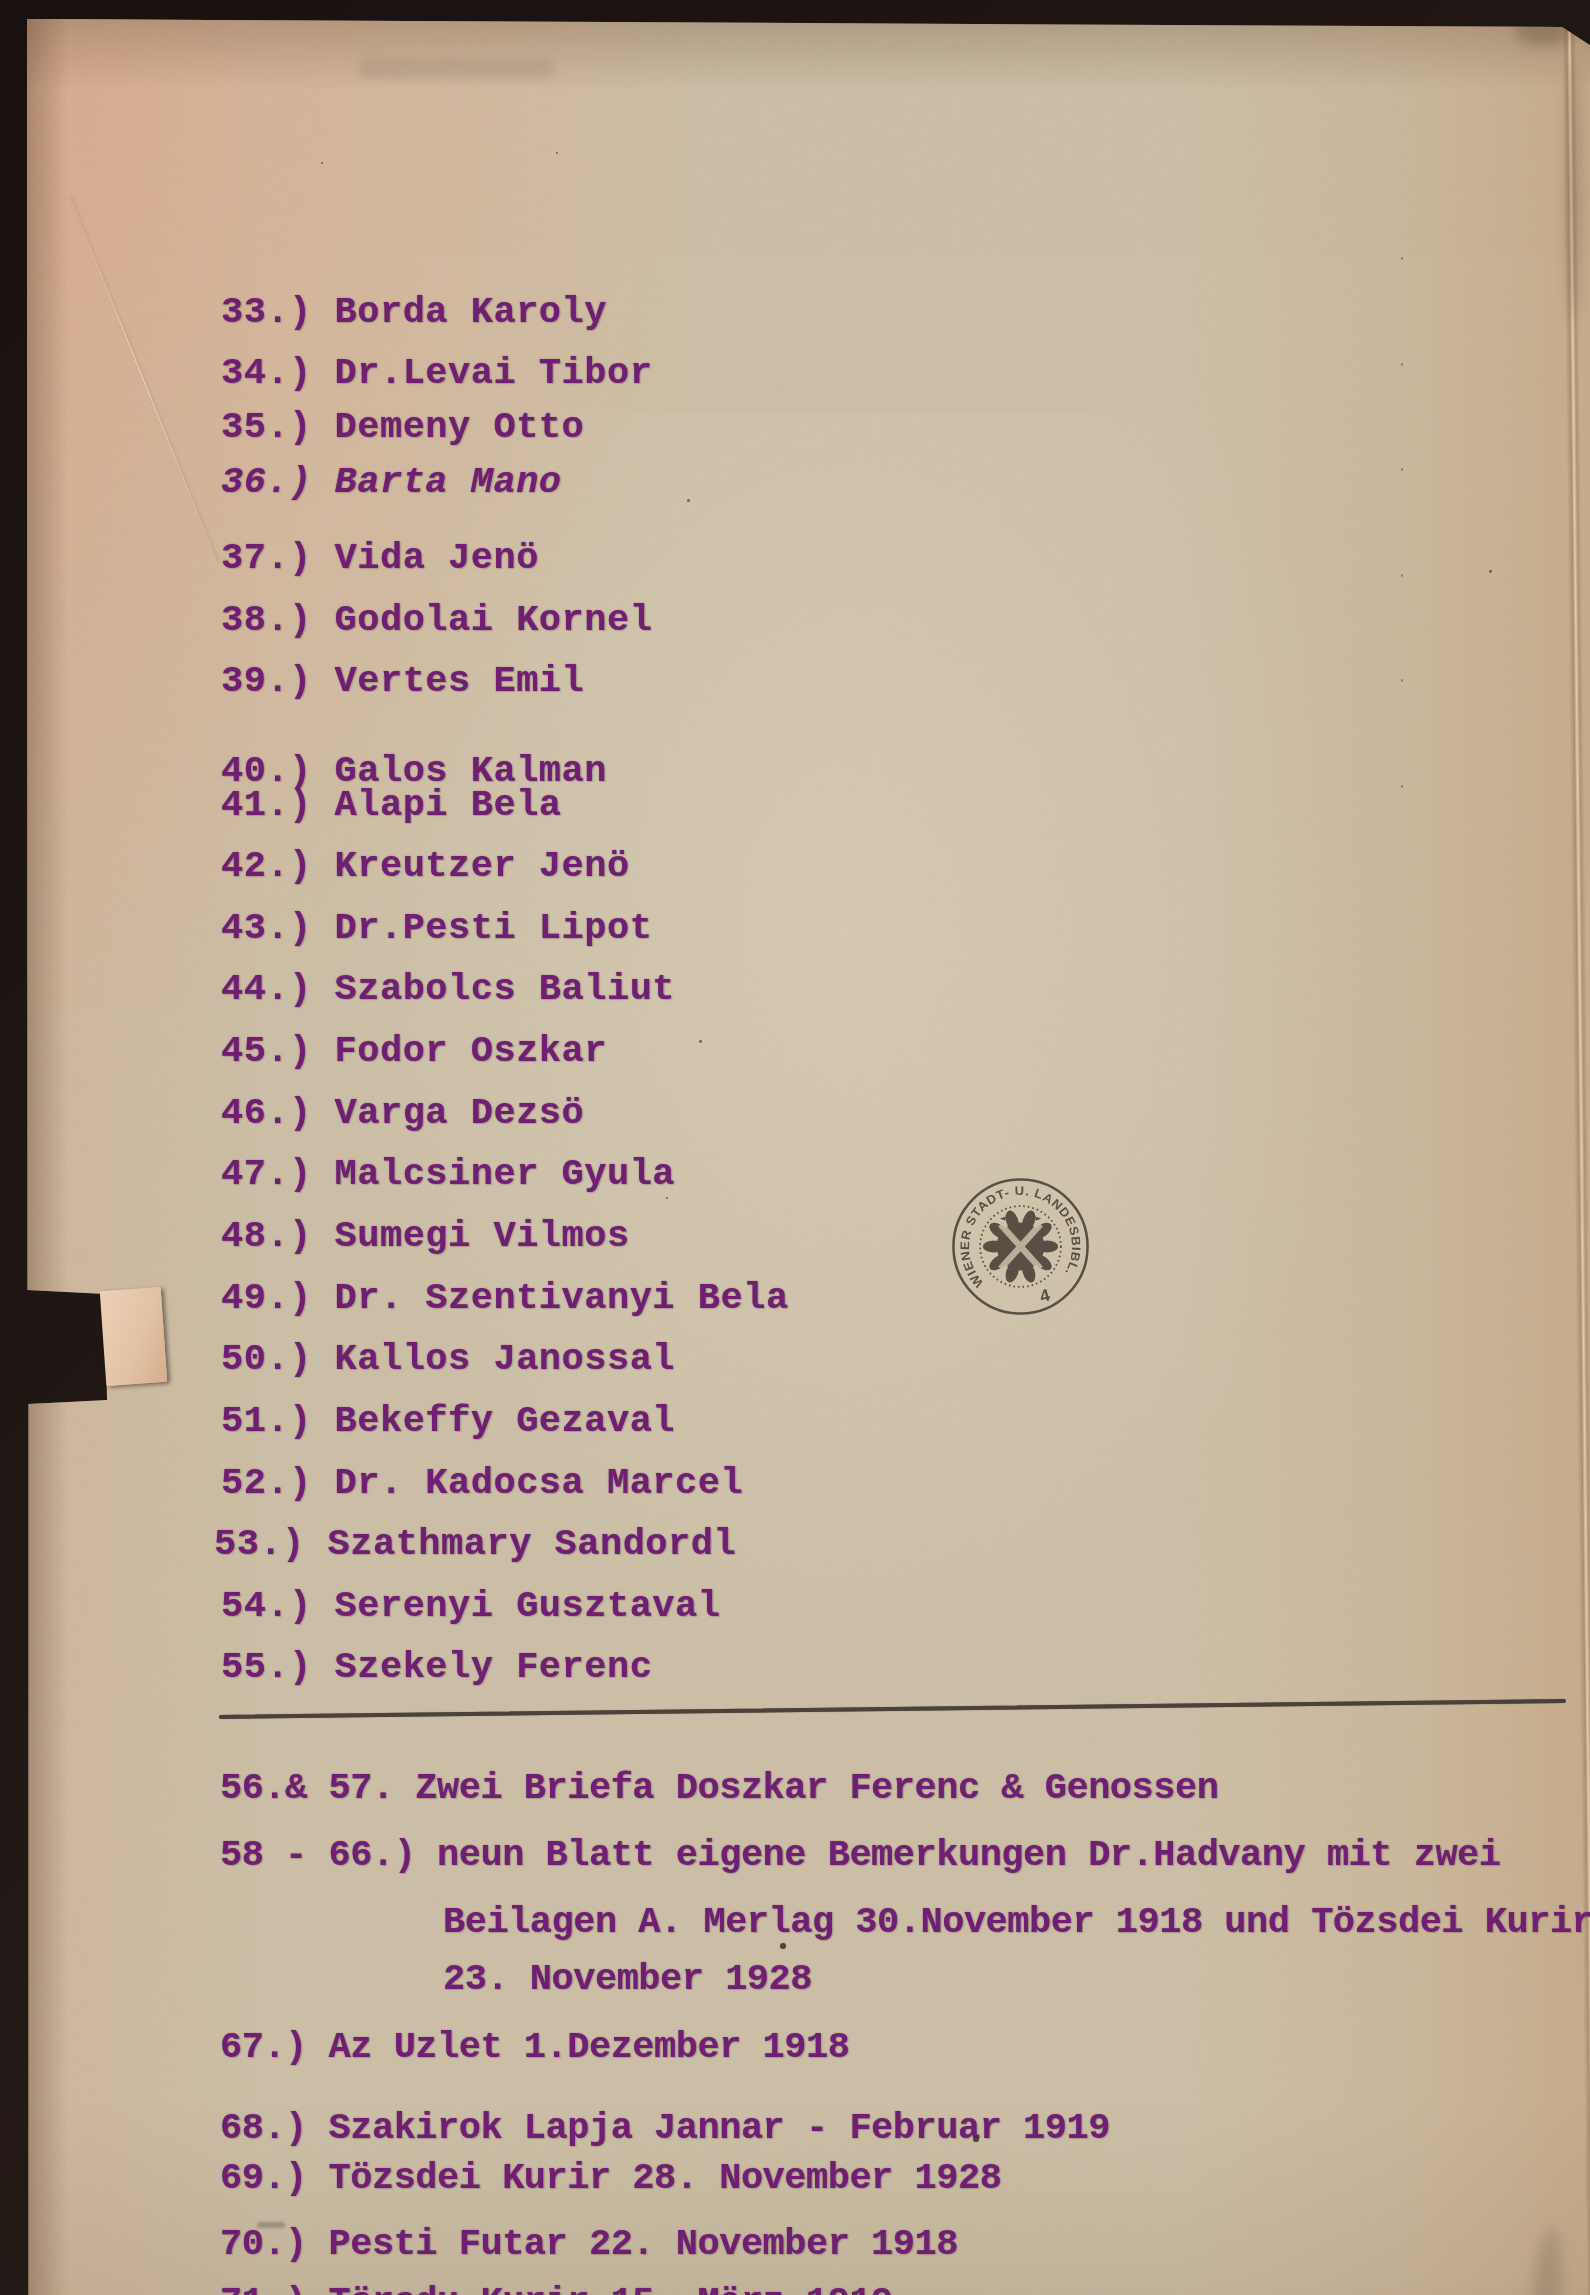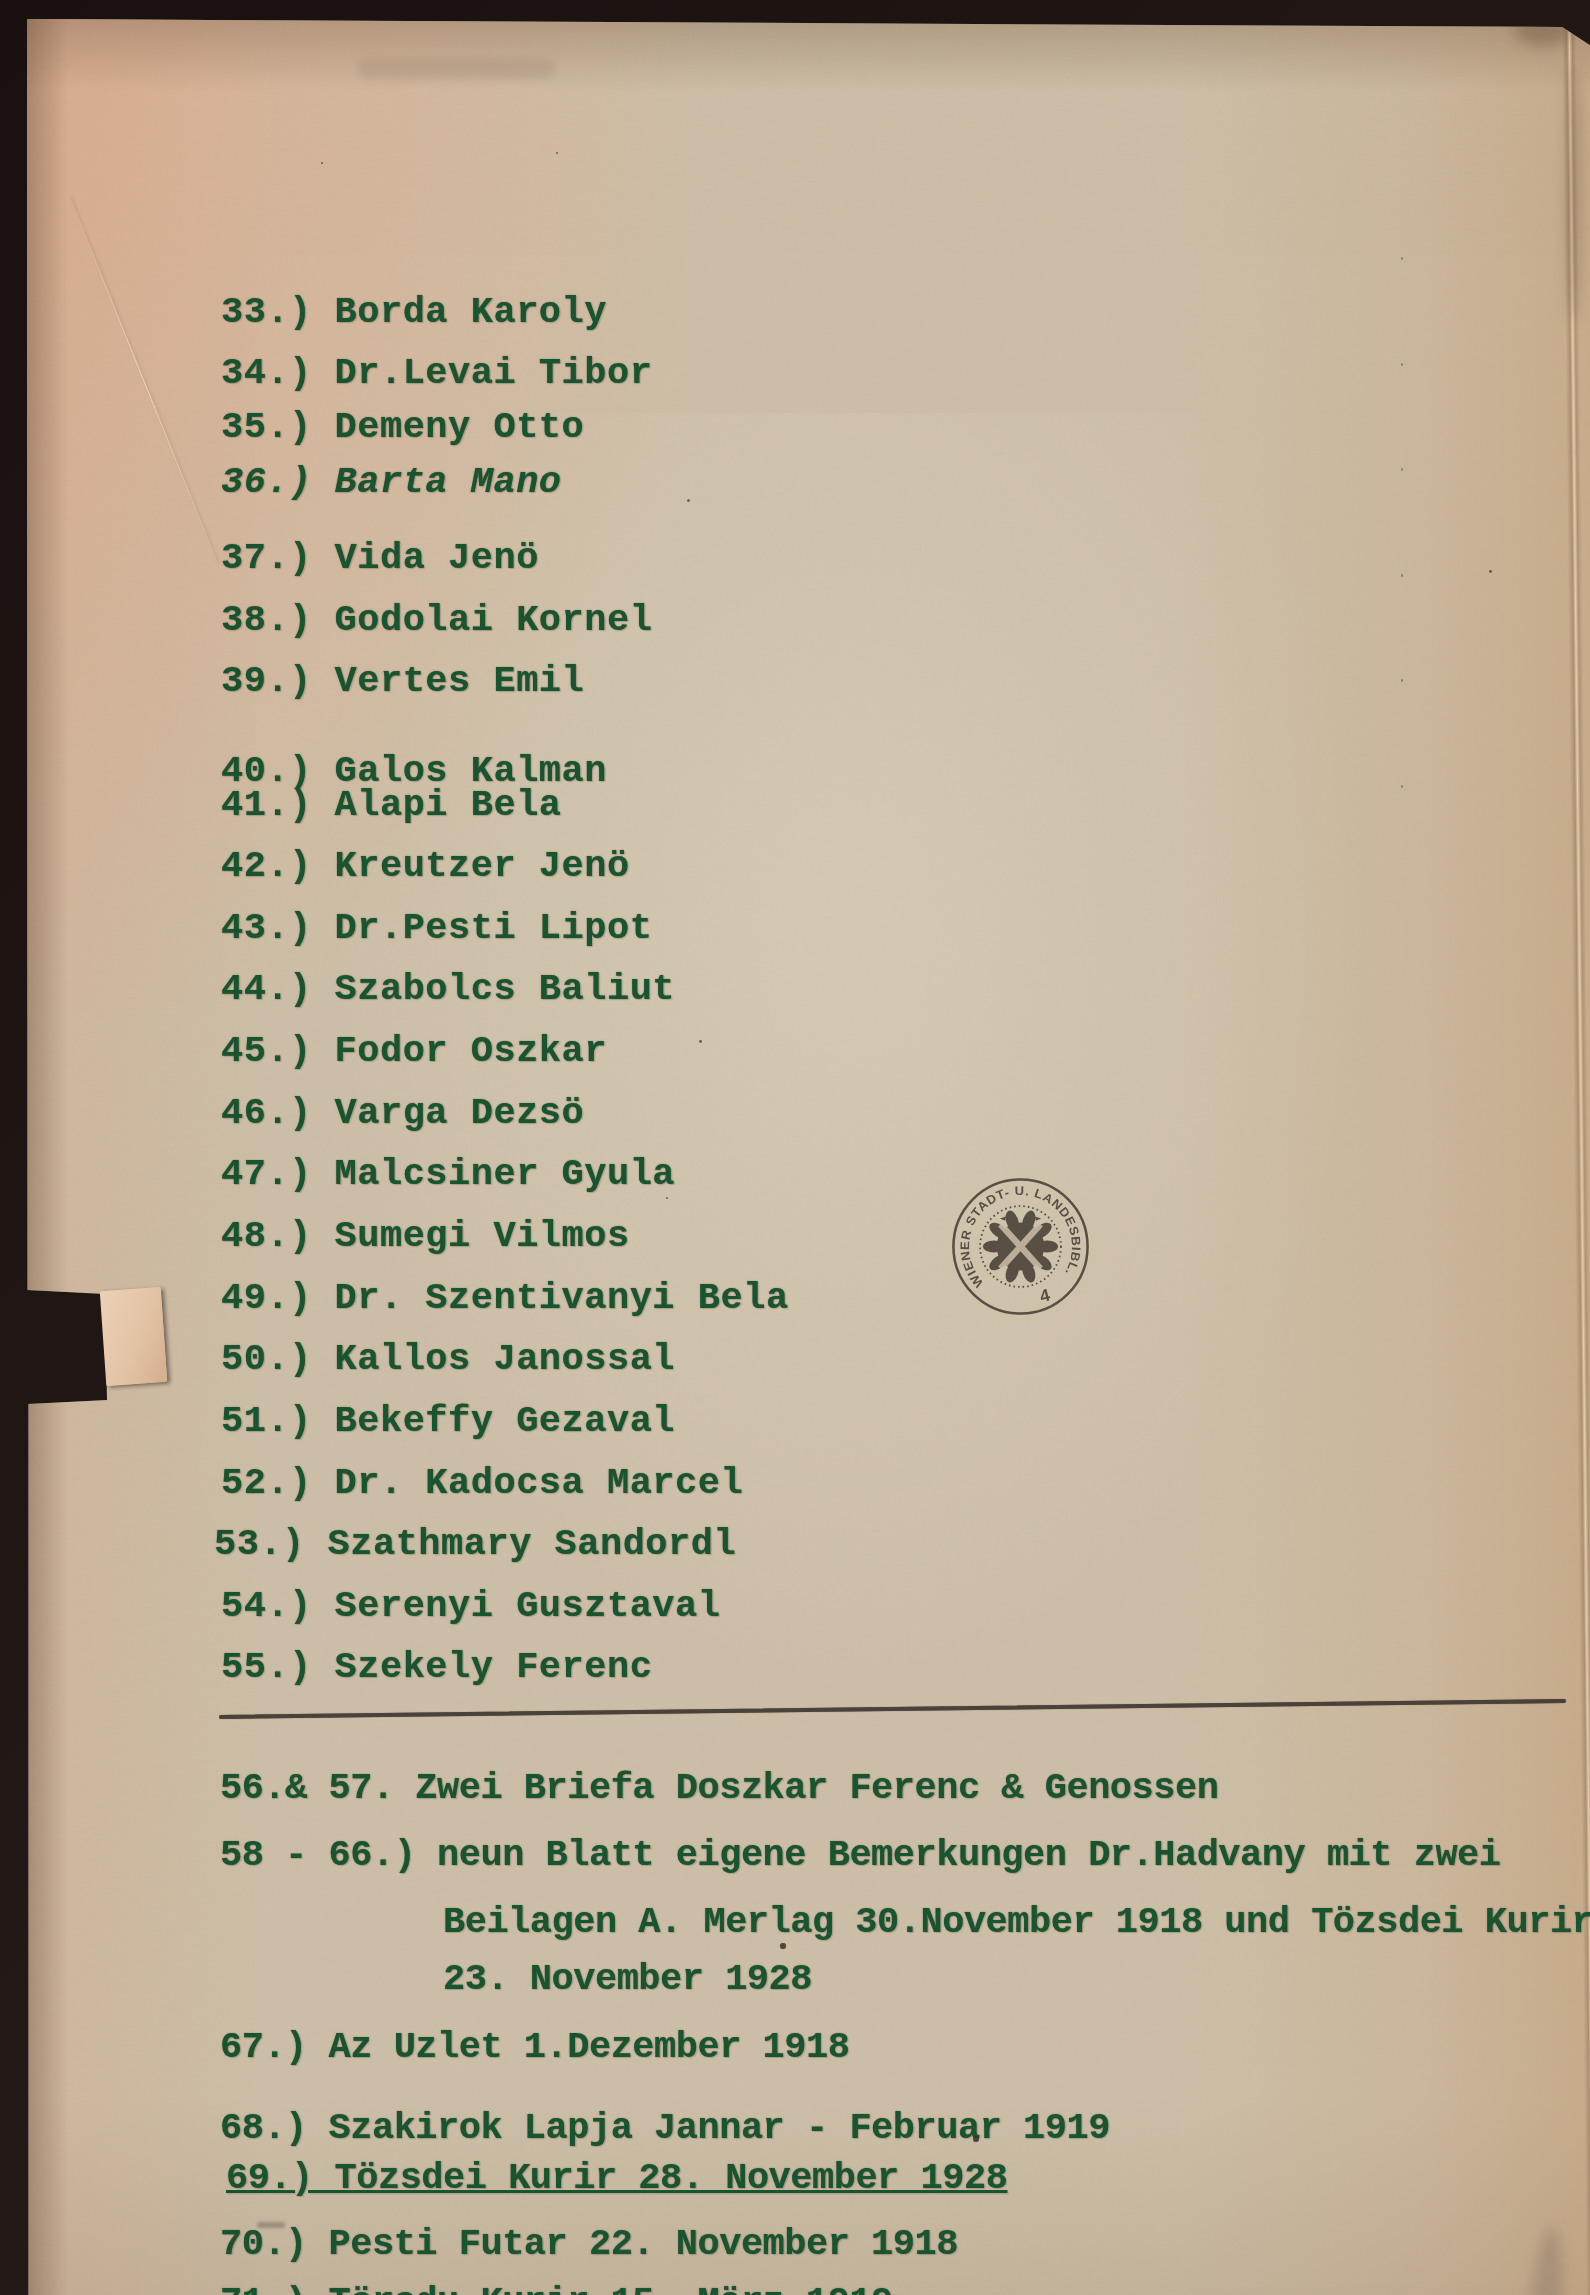--- a/index.html
+++ b/index.html
@@ -49,21 +49,21 @@
   
   .tab{
     position:absolute;left:103px;top:1289px;width:61px;height:95px;
     background:linear-gradient(115deg,#ecd0b6 0%,#e3c3a6 55%,#d4ae8d 100%);
     transform:rotate(-4deg);box-shadow:2.8px 1.8px 4.6px rgba(0,0,0,.45);
     border-radius:1.4px;
   }
   
   .typerow{
     position:absolute;left:0;top:0;white-space:pre;
-    font-weight:700;font-size:37px;line-height:1;color:#14532d;
+    font-weight:700;font-size:37px;line-height:1;color:#701a75;
     text-shadow:0 0 1.4px rgba(52,44,37,.55),1.4px 1.4px 0.9px rgba(52,44,37,.16);
   }
   .names .typerow{letter-spacing:0.5px;}
   .attach .typerow{letter-spacing:-0.5px;}
   .rule{
     position:absolute;left:219px;top:1715px;width:1347px;height:4.1px;
     background:#3d3630;border-radius:2.3px;transform:rotate(-0.68deg);
     transform-origin:left center;box-shadow:0 0 0.9px rgba(60,52,44,.8);opacity:.92;
   }
   .inkdot{position:absolute;width:6px;height:6px;border-radius:50%;background:#36302b;opacity:.85;
@@ -123,21 +123,21 @@
 
     <div class="rule"></div>
 
     <div class="attach" id="attach-host">
         <div class="typerow" style="left: 220px; top: 1770px;">56.&amp; 57. Zwei Briefa Doszkar Ferenc &amp; Genossen</div>
         <div class="typerow" style="left: 220px; top: 1837px;">58 - 66.) neun Blatt eigene Bemerkungen Dr.Hadvany mit zwei</div>
         <div class="typerow" style="left: 443px; top: 1904px;">Beilagen A. Merlag 30.November 1918 und Tözsdei Kurir</div>
         <div class="typerow" style="left: 443px; top: 1961px; text-align: right;">23. November 1928</div>
         <div class="typerow" style="left: 220px; top: 2029px;">67.) Az Uzlet 1.Dezember 1918</div>
         <div class="typerow" style="left: 220px; top: 2094px; margin-top: 16px;">68.) Szakirok Lapja Jannar - Februar 1919</div>
-        <div class="typerow" style="left: 226px; top: 2160px; text-decoration: underline;">69.) Tözsdei Kurir 28. November 1928</div>
+        <div class="typerow" style="left: 220px; top: 2160px;">69.) Tözsdei Kurir 28. November 1928</div>
         <div class="typerow" style="left: 220px; top: 2226px;">70.) Pesti Futar 22. November 1918</div>
         <div class="typerow" style="left: 220px; top: 2284px;">71.) Törsdu Kurir 15. März 1919</div>
       </div>
 
     <div class="inkdot" style="left:780px;top:1943px;"></div>
     <div class="inkdot" style="left:973px;top:2136px;"></div>
 
     <svg class="stamp" viewBox="0 0 320 320" width="147" height="147">
       <g stroke="#3b332c" fill="none">
         <circle cx="160" cy="160" r="146" stroke-width="5.5"></circle>

